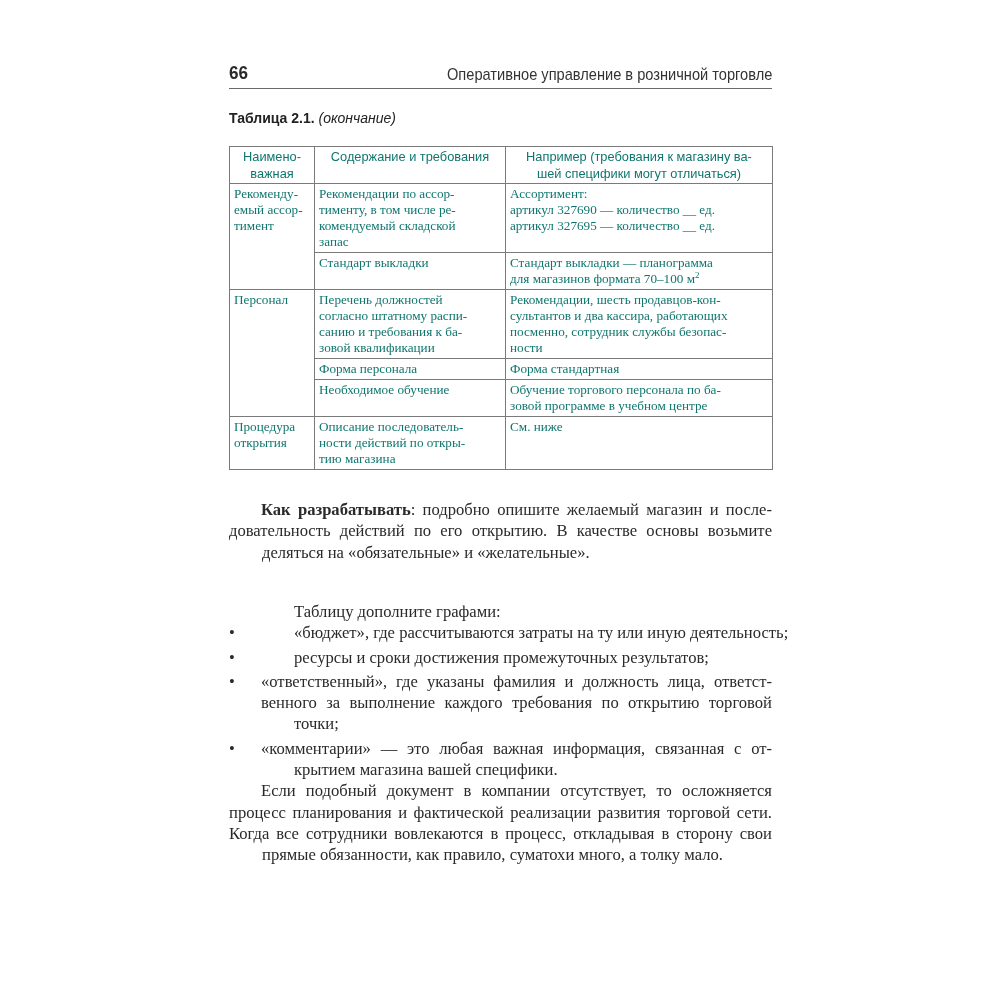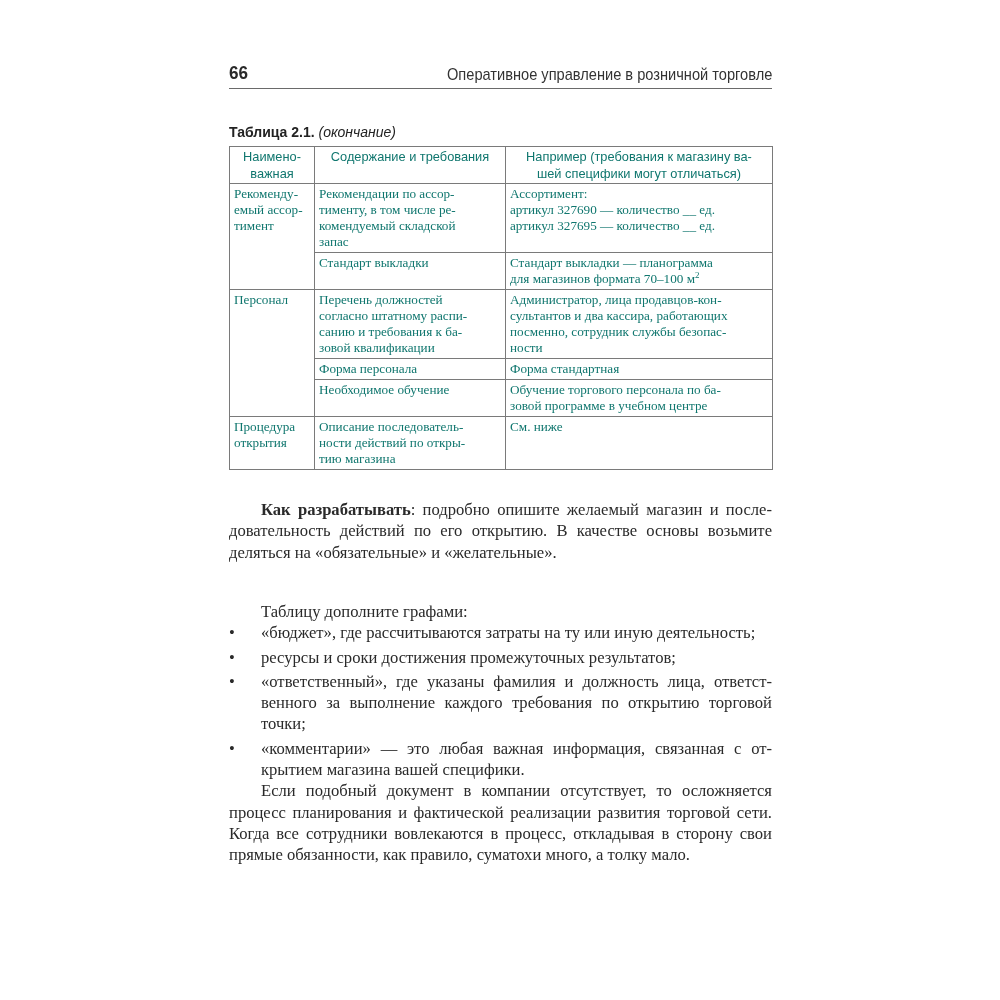--- a/index.html
+++ b/index.html
@@ -18,21 +18,20 @@
     }
     .running-title {
       position: absolute; right: 0; top: 3px;
       font-family: "Liberation Sans", sans-serif; font-size: 17px; color: #333;
       transform: scaleX(0.86); transform-origin: right; white-space: nowrap;
     }
     .table-caption {
       position: absolute; left: 229px; top: 110px;
       font-family: "Liberation Sans", sans-serif; font-size: 14px; color: #222;
       white-space: nowrap;
-      margin-top: 14px;
     }
     .table-caption .cap-bold { font-weight: bold; }
     .table-caption .cap-it { font-style: italic; }
     table.spec {
       position: absolute; left: 229px; top: 146px; width: 543px;
       border-collapse: collapse; table-layout: fixed;
       font-family: "Liberation Serif", serif; font-size: 13.2px; line-height: 16px;
       color: #0f766e;
     }
     table.spec td, table.spec th {
@@ -43,21 +42,21 @@
       text-align: center; line-height: 17px; padding: 1px 3px;
     }
     col.c1 { width: 85px; } col.c2 { width: 191px; } col.c3 { width: 267px; }
     .cell-line { display: block; white-space: nowrap; }
     .body-text {
       position: absolute; left: 229px; width: 543px;
       font-family: "Liberation Serif", serif; font-size: 16.6px; line-height: 21.3px;
       color: #2a2a2a; text-align: justify;
     }
     .line { display: block; white-space: nowrap; text-align-last: justify; }
-    .line.last { text-align-last: left; }
+    .line.last { text-align-last: left; margin-left: 33px; }
     .indent { padding-left: 32px; }
     .bold { font-weight: bold; }
     .bullet-item { position: relative; padding-left: 32px; }
     .bullet-item .dot {
       position: absolute; left: 0; top: 0; width: 12px; text-align: left;
     }
     sup { font-size: 9px; line-height: 0; vertical-align: super; }
   </style>
 </head>
 <body>
@@ -127,21 +126,21 @@
       <td rowspan="3">
         <span class="cell-line">Персонал</span>
       </td>
       <td>
         <span class="cell-line">Перечень должностей</span>
         <span class="cell-line">согласно штатному распи-</span>
         <span class="cell-line">санию и требования к ба-</span>
         <span class="cell-line">зовой квалификации</span>
       </td>
       <td>
-        <span class="cell-line">Администратор, лица продавцов-кон-</span>
+        <span class="cell-line">Рекомендации, шесть продавцов-кон-</span>
         <span class="cell-line">сультантов и два кассира, работающих</span>
         <span class="cell-line">посменно, сотрудник службы безопас-</span>
         <span class="cell-line">ности</span>
       </td>
     </tr>
     <tr>
       <td>
         <span class="cell-line">Форма персонала</span>
       </td>
       <td>

